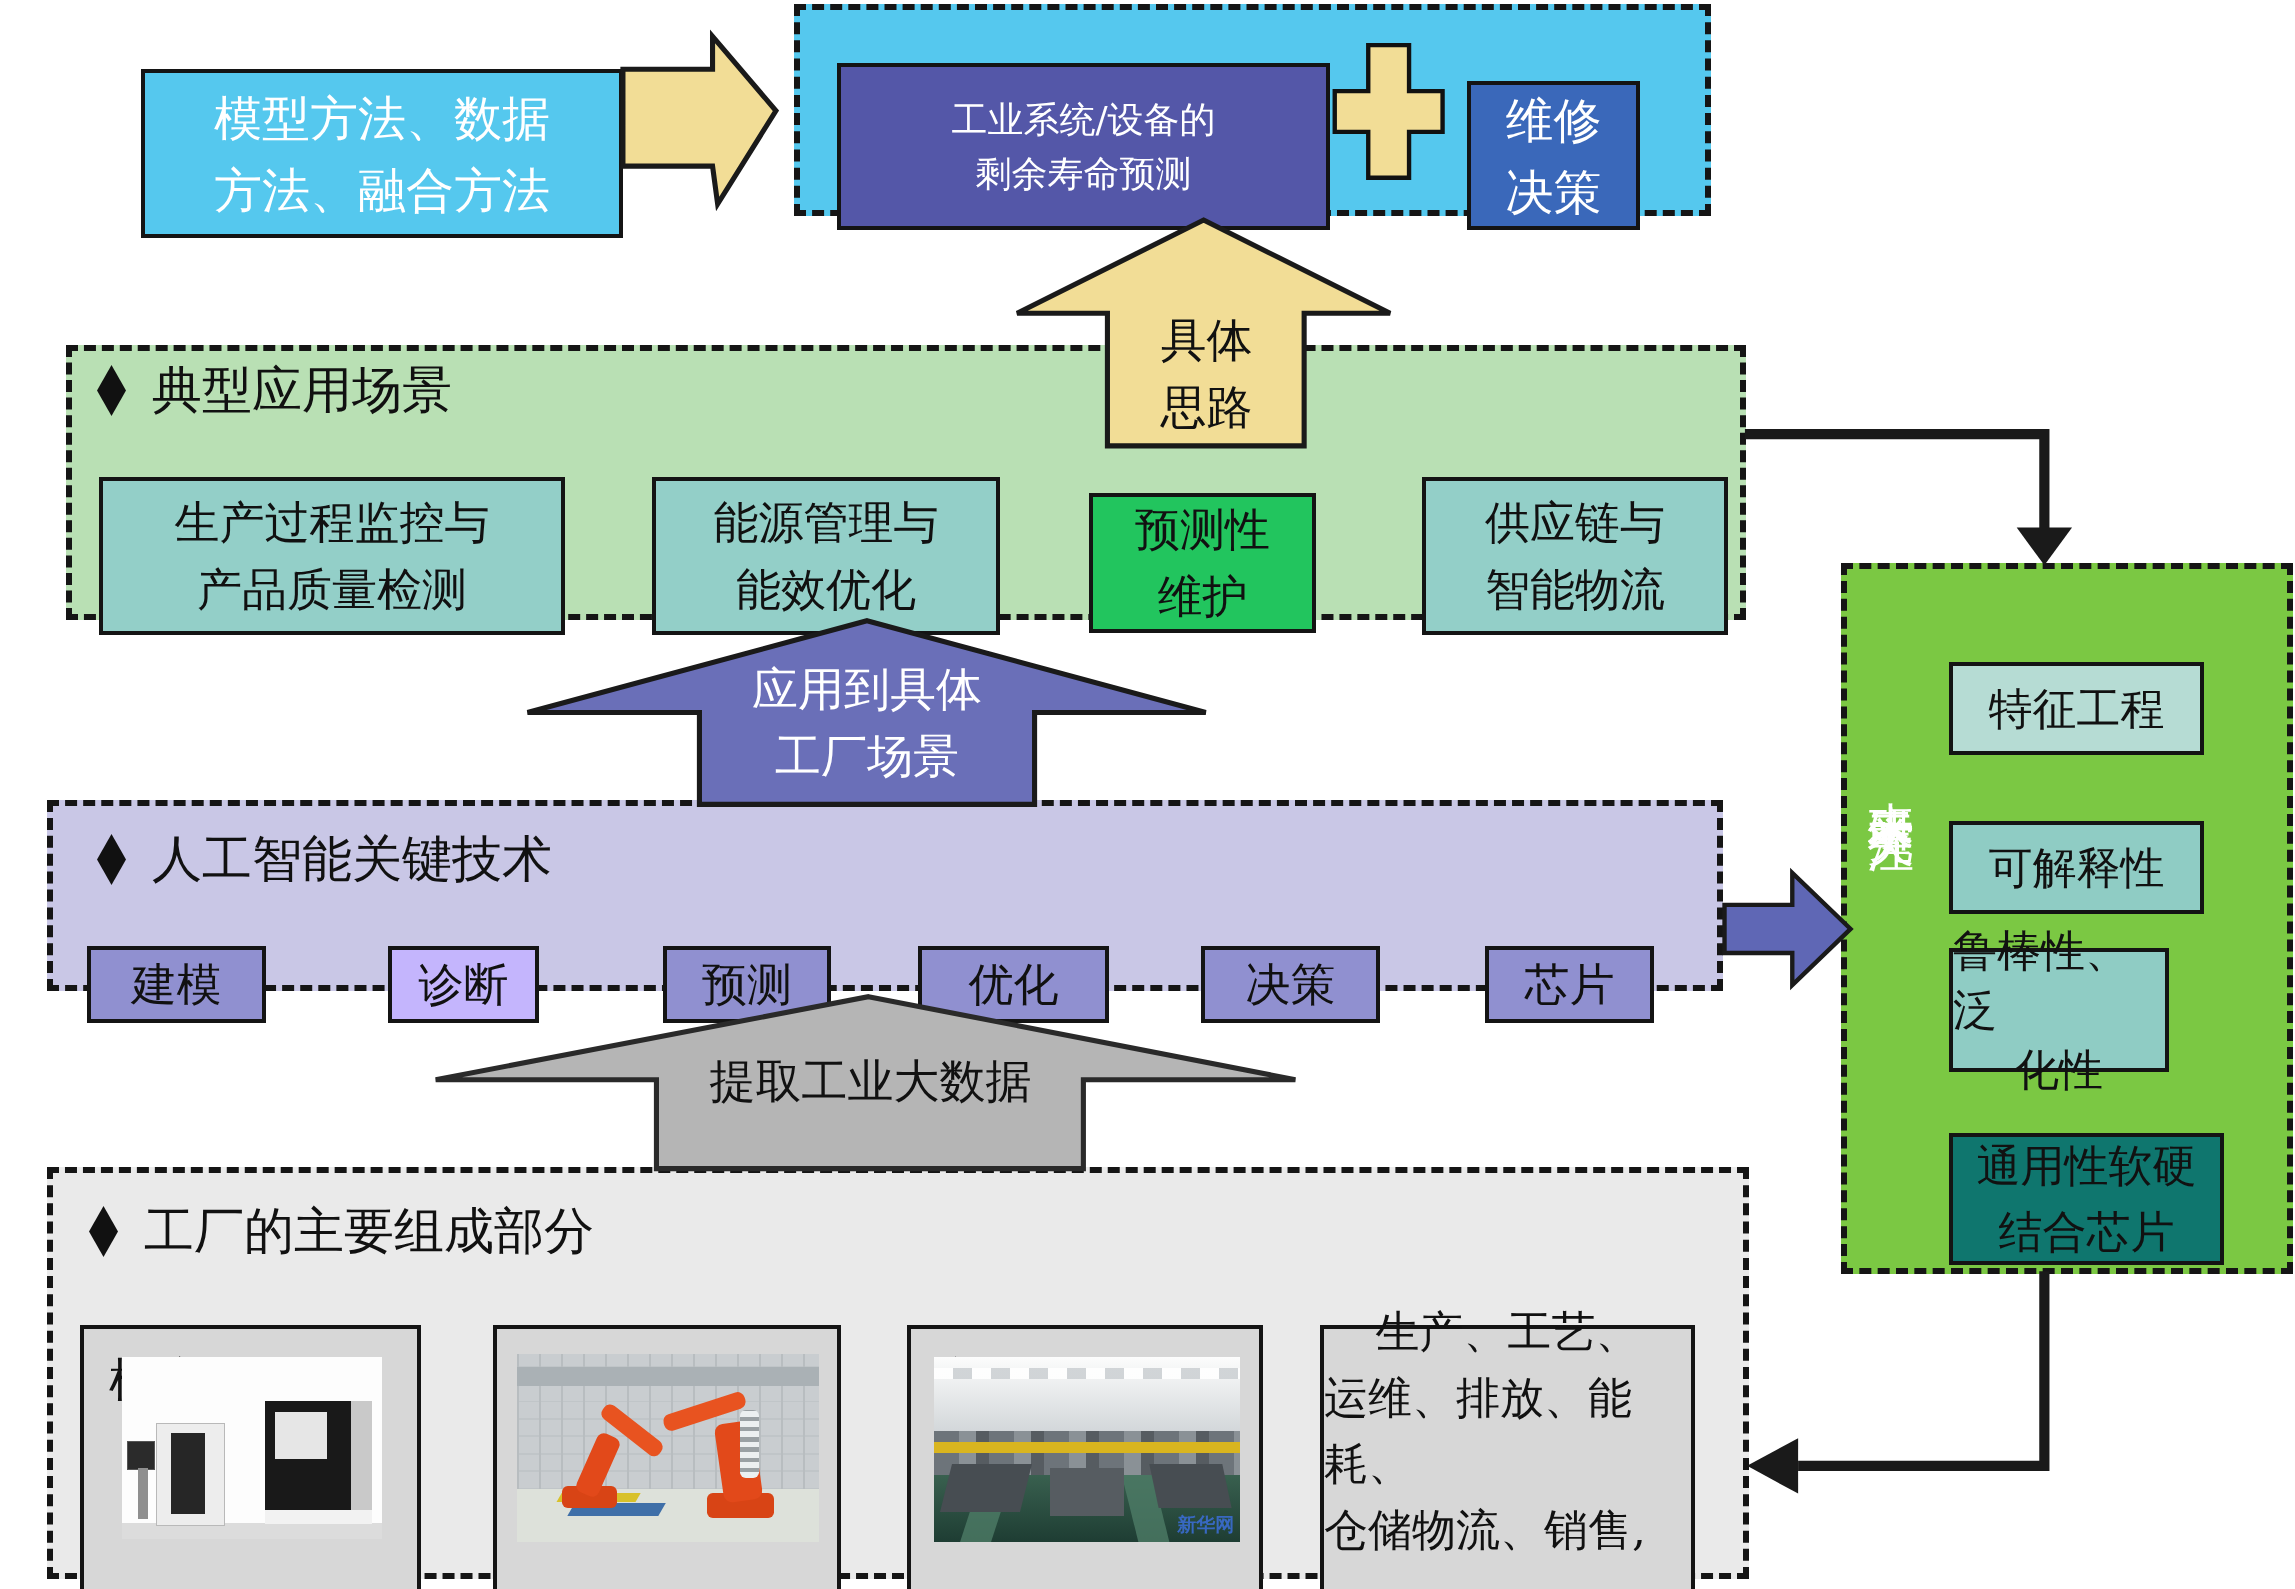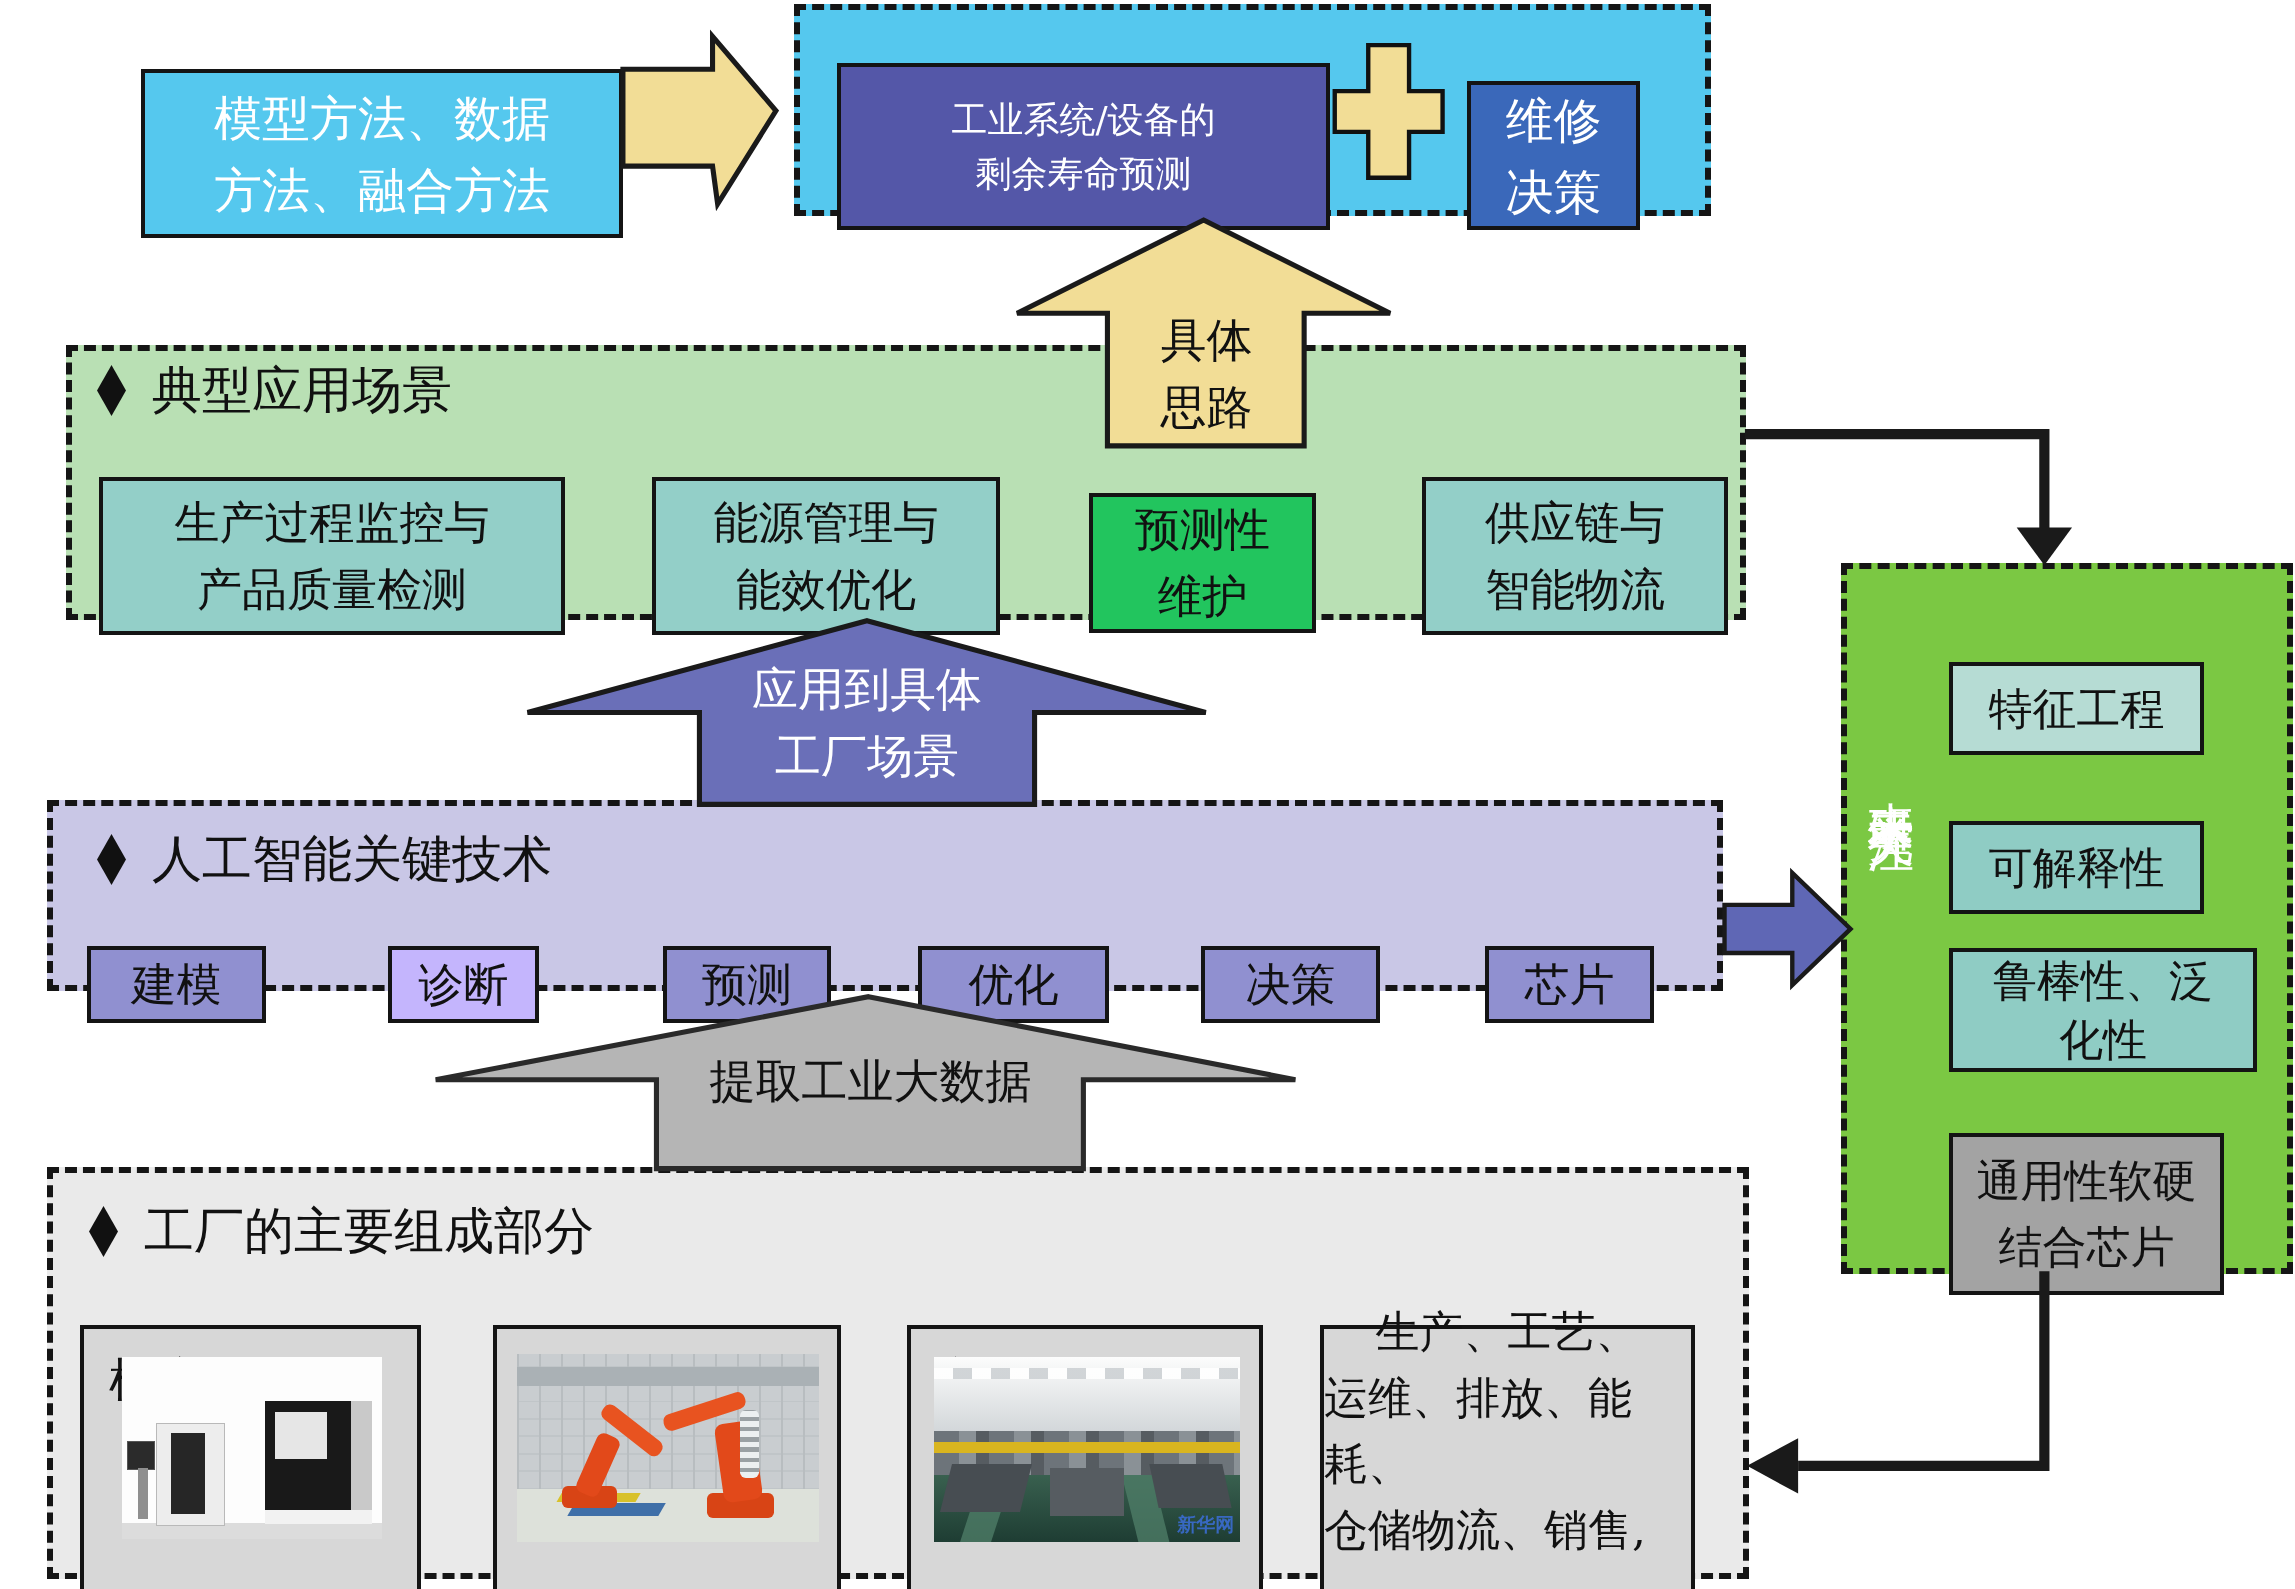--- a/index.html
+++ b/index.html
@@ -163,25 +163,25 @@
   <div class="panel" style="left:1841px;top:563px;width:452px;height:711px;background:#7bc843;"></div>
 
   <div class="vlabel" style="left:1860px;top:764px;height:313px;">未来研究关注</div>
 
   <div class="box" style="left:1949px;top:622px;width:255px;height:93px;background:#b6dcd4;z-index:2;font-size:44px;">
     <span>特征工程</span>
   </div>
   <div class="box" style="left:1949px;top:781px;width:255px;height:93px;background:#8fccc4;z-index:2;font-size:44px;">
     <span>可解释性</span>
   </div>
-  <div class="box" style="left:1949px;top:908px;width:308px;height:124px;background:#8fccc4;z-index:2;font-size:44px;line-height:1.35;">
+  <div class="box" style="left:1949px;top:908px;width:220px;height:124px;background:#8fccc4;z-index:2;font-size:44px;line-height:1.35;">
     <span>鲁棒性、泛</span>
     <span>化性</span>
   </div>
-  <div class="box" style="left:1949px;top:1093px;width:275px;height:162px;background:#a3a3a3;z-index:2;font-size:44px;">
+  <div class="box" style="left:1949px;top:1093px;width:275px;height:132px;background:#0f766e;z-index:2;font-size:44px;">
     <span>通用性软硬</span>
     <span>结合芯片</span>
   </div>
 
   <svg class="overlay" width="2295" height="1589" viewBox="0 0 3150 2181">
 
     <polygon points="855,95 978,95 978,50 1065,152 985,280 978,228 855,228" fill="#f2dd96" stroke="#1a1a1a" stroke-width="7"></polygon>
 
     <polygon points="1832,125 1878,125 1878,62 1934,62 1934,125 1980,125 1980,181 1934,181 1934,244 1878,244 1878,181 1832,181" fill="#f2dd96" stroke="#111111" stroke-width="6"></polygon>
 

